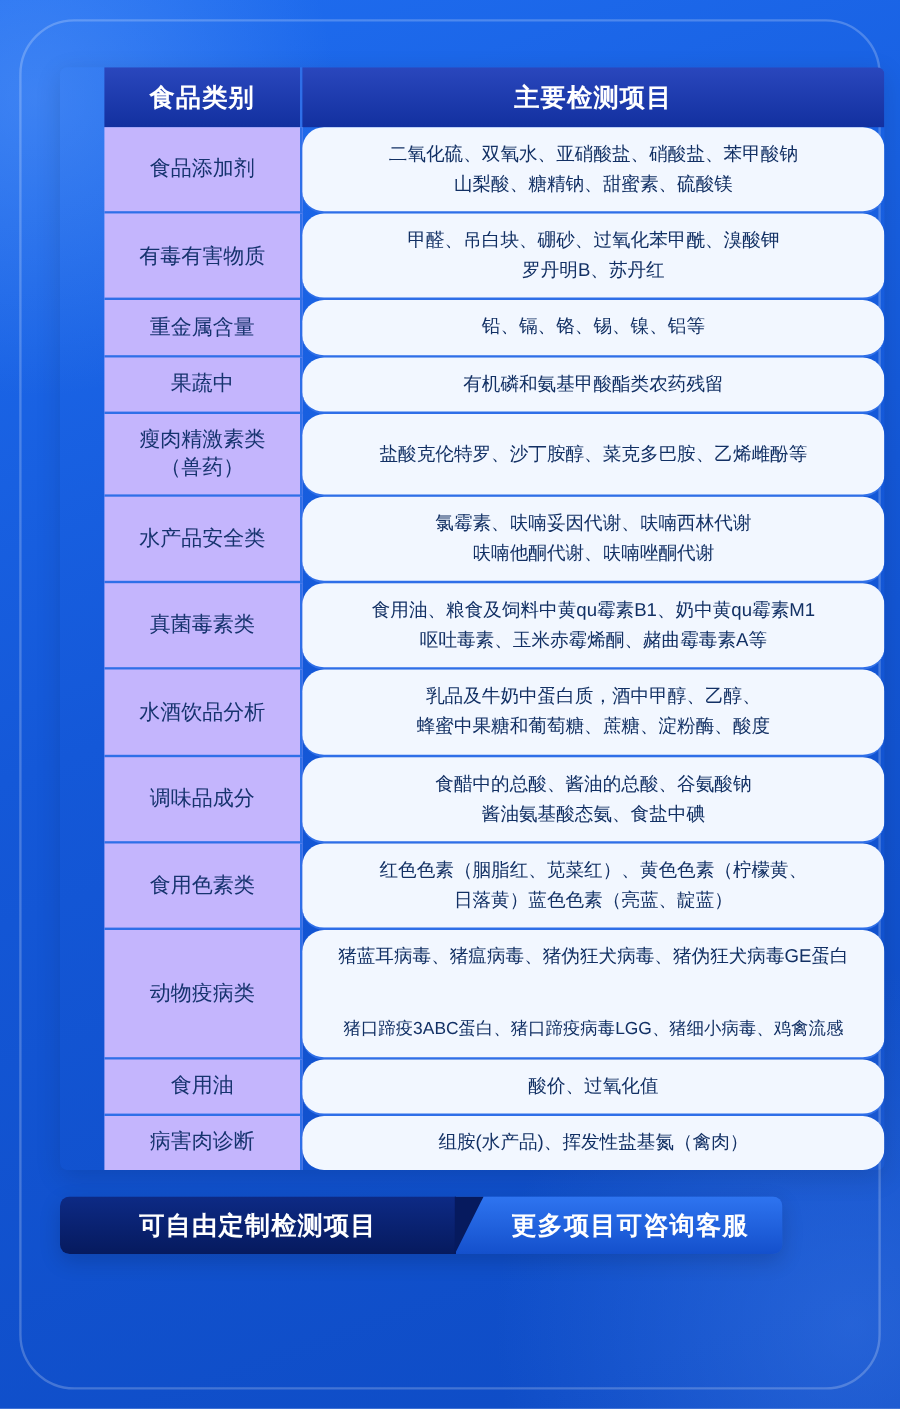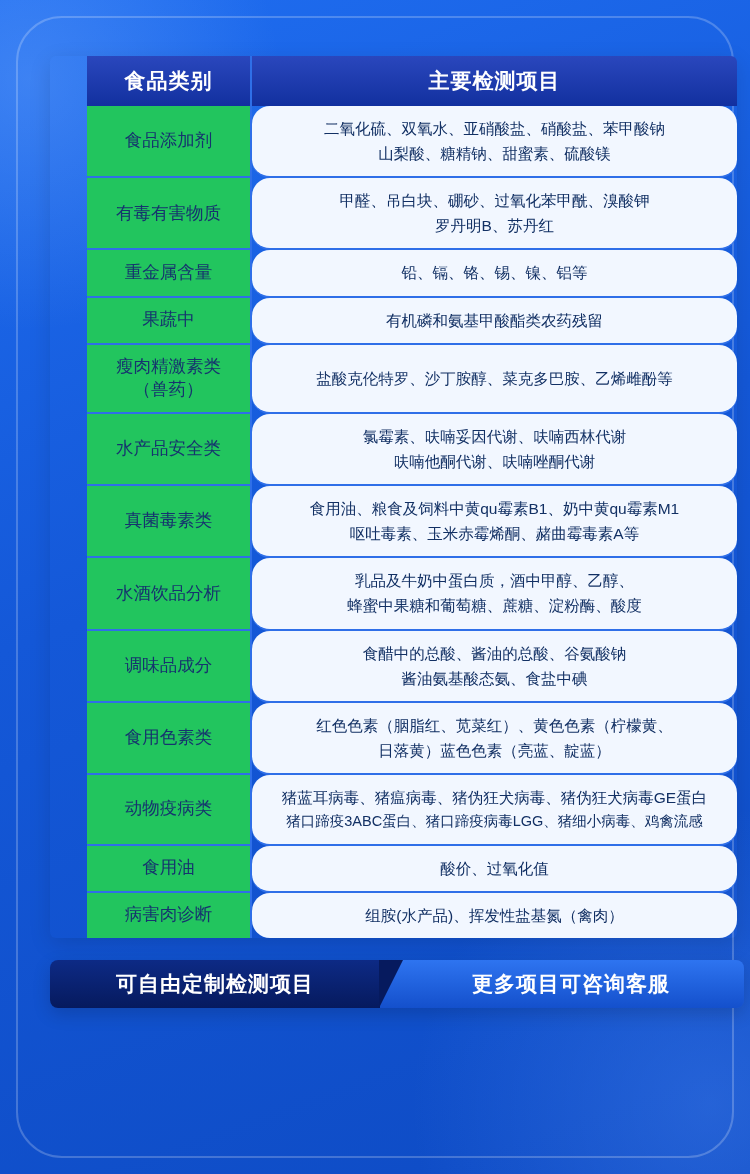--- a/index.html
+++ b/index.html
@@ -75,21 +75,21 @@
     letter-spacing: 1px;
     padding: 11px 4px;
     border-right: 2px solid #2f6fe8;
   }
   table.spec-table thead th:last-child { border-right: none; }
 
   col.c1 { width: 165px; }
   col.c2 { width: 485px; }
 
   td.cat {
-    background: #22c55e;
+    background: #c4b5fd;
     color: #16336e;
     font-size: 17.5px;
     text-align: center;
     vertical-align: middle;
     padding: 10px 6px;
     border-bottom: 2px solid #2f6fe8;
     border-right: 2px solid #2f6fe8;
     line-height: 1.35;
   }
   td.items {
@@ -99,27 +99,27 @@
     text-align: center;
     vertical-align: middle;
     padding: 10px 10px;
     border-bottom: 2px solid #2f6fe8;
     line-height: 1.62;
     border-radius: 18px;
   }
   tbody tr:last-child td { border-bottom: none; }
 
   td.items .line { display: block; white-space: nowrap; }
-  td.items .line.sm { font-size: 14.5px; }
+  td.items .line.sm { font-size: 14.5px; margin-top: 37px; }
   td.cat .line { display: block; }
 
   
   .footer {
     position: relative;
-    width: 694px;
+    width: 602px;
     margin: 22px 0 0 0;
     height: 48px;
     border-radius: 8px;
     overflow: hidden;
     display: flex;
     box-shadow: 0 6px 18px rgba(0,0,0,0.16);
   }
   .footer .left {
     flex: 0 0 330px;
     background: #071f6d;

